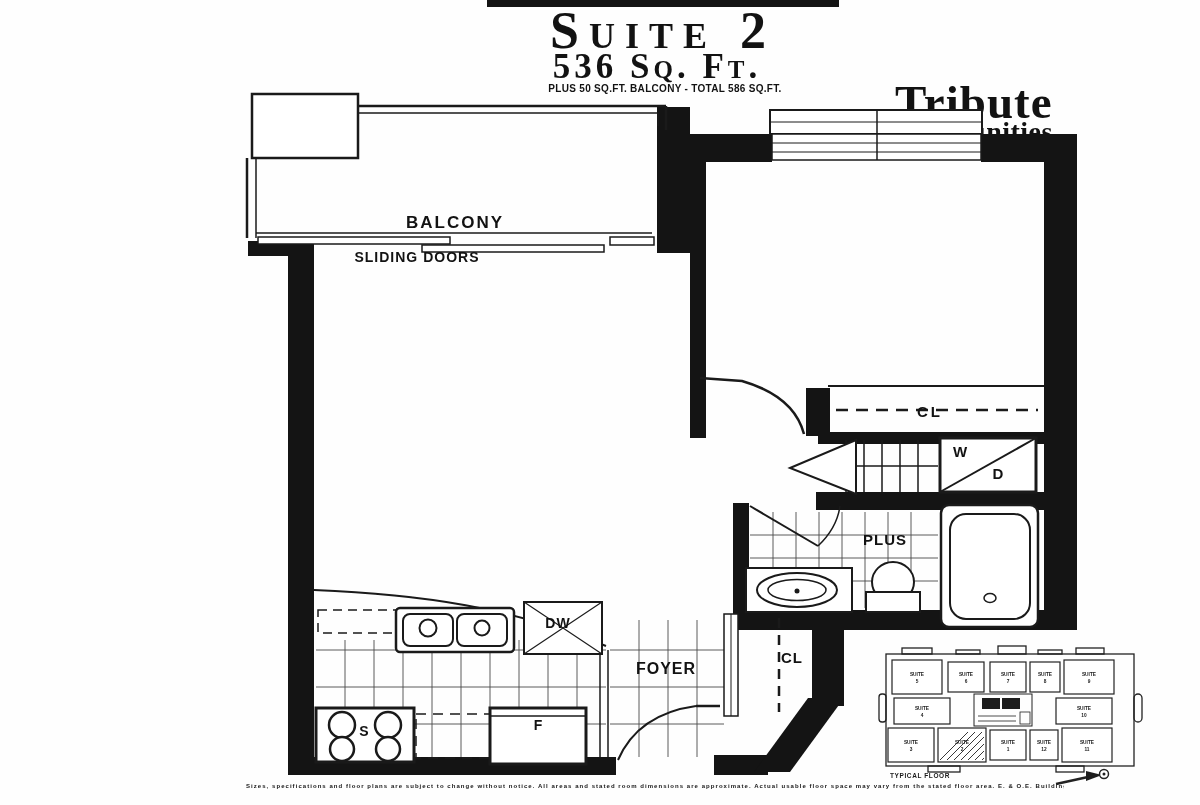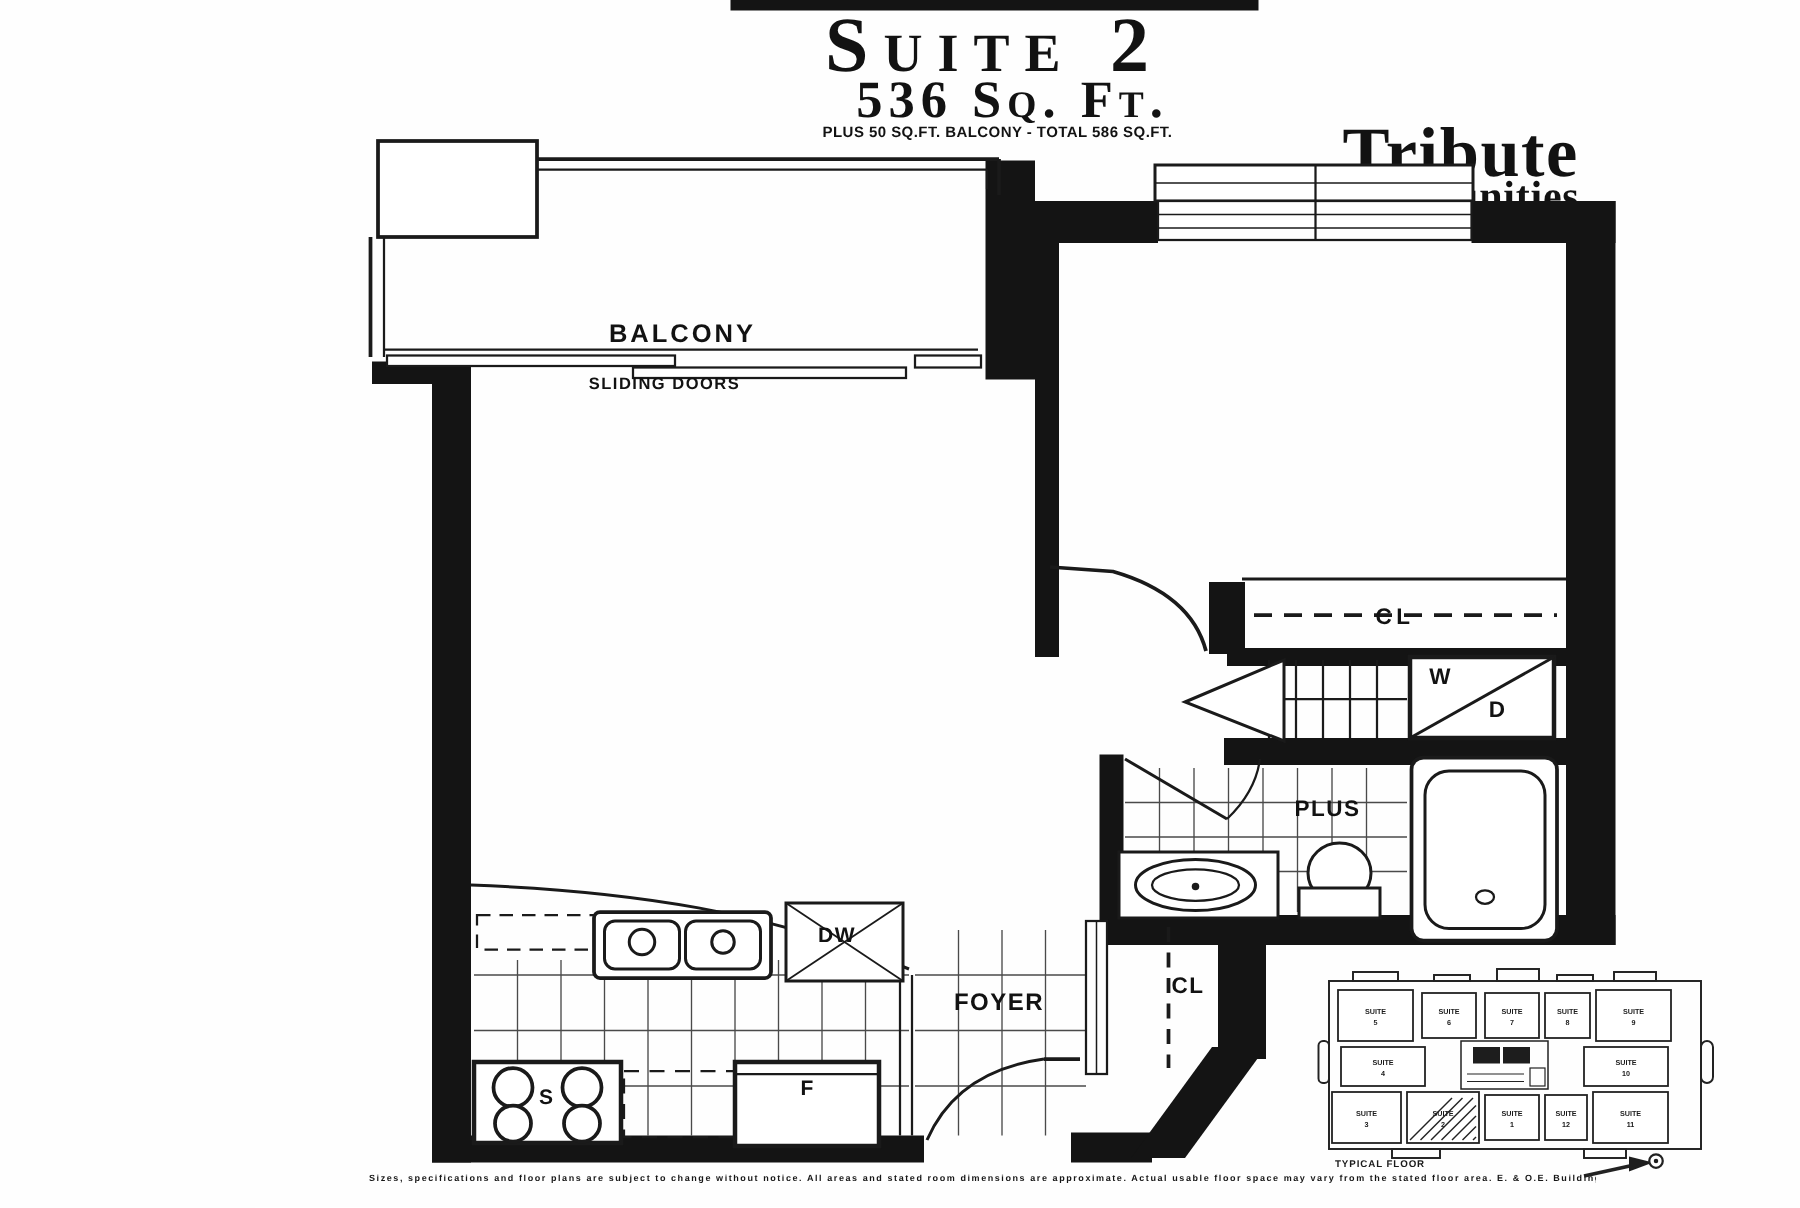--- a/index.html
+++ b/index.html
@@ -2,21 +2,21 @@
 <html><head>
 <meta charset="utf-8">
 <style>
   html,body{margin:0;padding:0;background:#fff;}
   #page{position:relative;width:1200px;height:805px;background:#fefefe;overflow:hidden;
         font-family:"Liberation Sans",sans-serif;color:#121212;}
   .lbl{position:absolute;font-family:"Liberation Sans",sans-serif;font-weight:bold;
        color:#121212;text-align:center;line-height:1.1;white-space:nowrap;filter:blur(0.25px);}
   .serifcaps{font-family:"Liberation Serif",serif;font-variant:small-caps;}
   #suite-title{left:413px;top:2px;width:500px;font-size:52px;letter-spacing:10px;font-weight:bold;}
-  #suite-area{left:425px;top:48px;width:500px;font-size:35px;letter-spacing:4px;font-weight:bold;font-family:Liberation Serif, serif;}
+  #suite-area{left:407px;top:48px;width:500px;font-size:35px;letter-spacing:4px;font-weight:bold;font-family:Liberation Serif, serif;}
   #suite-note{left:430px;top:83px;width:470px;font-size:10px;letter-spacing:0.3px;}
   #logo{position:absolute;left:895px;top:48px;width:255px;text-align:left;filter:blur(0.25px);margin-top:32px;}
   #logo .brand{font-family:"Liberation Serif",serif;font-weight:bold;font-size:47px;line-height:0.95;letter-spacing:1px;}
   #logo .sub{font-family:"Liberation Serif",serif;font-weight:bold;font-size:28px;margin-top:-9px;letter-spacing:0.5px;}
   #logo .tag{font-size:6.5px;font-weight:bold;font-style:italic;letter-spacing:1.6px;margin-top:0px;}
   #plan-svg{position:absolute;left:0;top:0;}
   .two{line-height:1.12;}
   #disclaimer{position:absolute;left:246px;top:783px;width:818px;font-size:6px;font-weight:bold;
       letter-spacing:1.05px;white-space:nowrap;overflow:hidden;color:#161616;filter:blur(0.45px);}
 </style>
@@ -263,21 +263,21 @@
       <g>
         <line x1="1056" y1="784" x2="1088" y2="777" stroke-width="2.5"></line>
         <polygon points="1086,771 1102,775 1086,781" fill="#1d1d1d" stroke="none"></polygon>
         <circle cx="1104" cy="774" r="4.5" stroke-width="1.5" fill="#fff"></circle>
         <circle cx="1104" cy="774" r="1.5" fill="#1d1d1d" stroke="none"></circle>
       </g>
     </g>
   </svg>
 
   <div class="lbl" style="left:380px;top:166px;width:150px;font-size:17px;letter-spacing:2px;margin-top:48px;">BALCONY</div>
-  <div class="lbl" style="left:358px;top:250px;width:170px;font-size:11px;letter-spacing:1px;">SLIDING DOORS</div>
+  <div class="lbl" style="left:332px;top:250px;width:170px;font-size:14px;letter-spacing:1px;">SLIDING DOORS</div>
 
 
 
   <div class="lbl" style="left:905px;top:404px;width:50px;font-size:15px;letter-spacing:3px;">CL</div>
   <div class="lbl" style="left:950px;top:444px;width:20px;font-size:15px;">W</div>
   <div class="lbl" style="left:988px;top:466px;width:20px;font-size:15px;">D</div>
   <div class="lbl" style="left:845px;top:532px;width:80px;font-size:15px;letter-spacing:1px;">PLUS</div>
 
 
   <div class="lbl" style="left:616px;top:660px;width:100px;font-size:16px;letter-spacing:1px;">FOYER</div>

